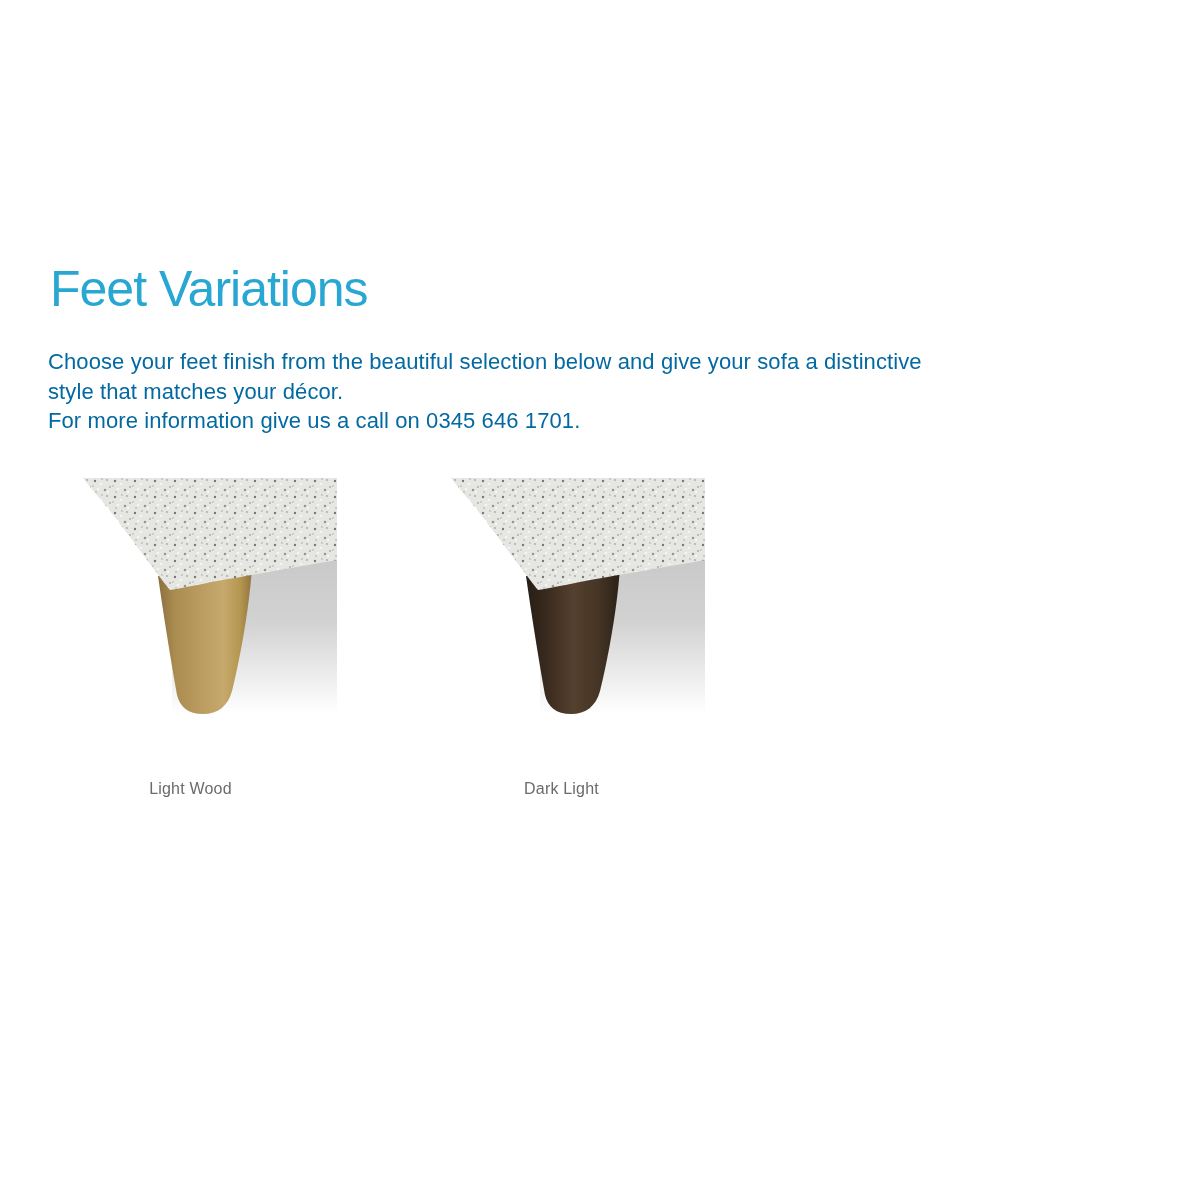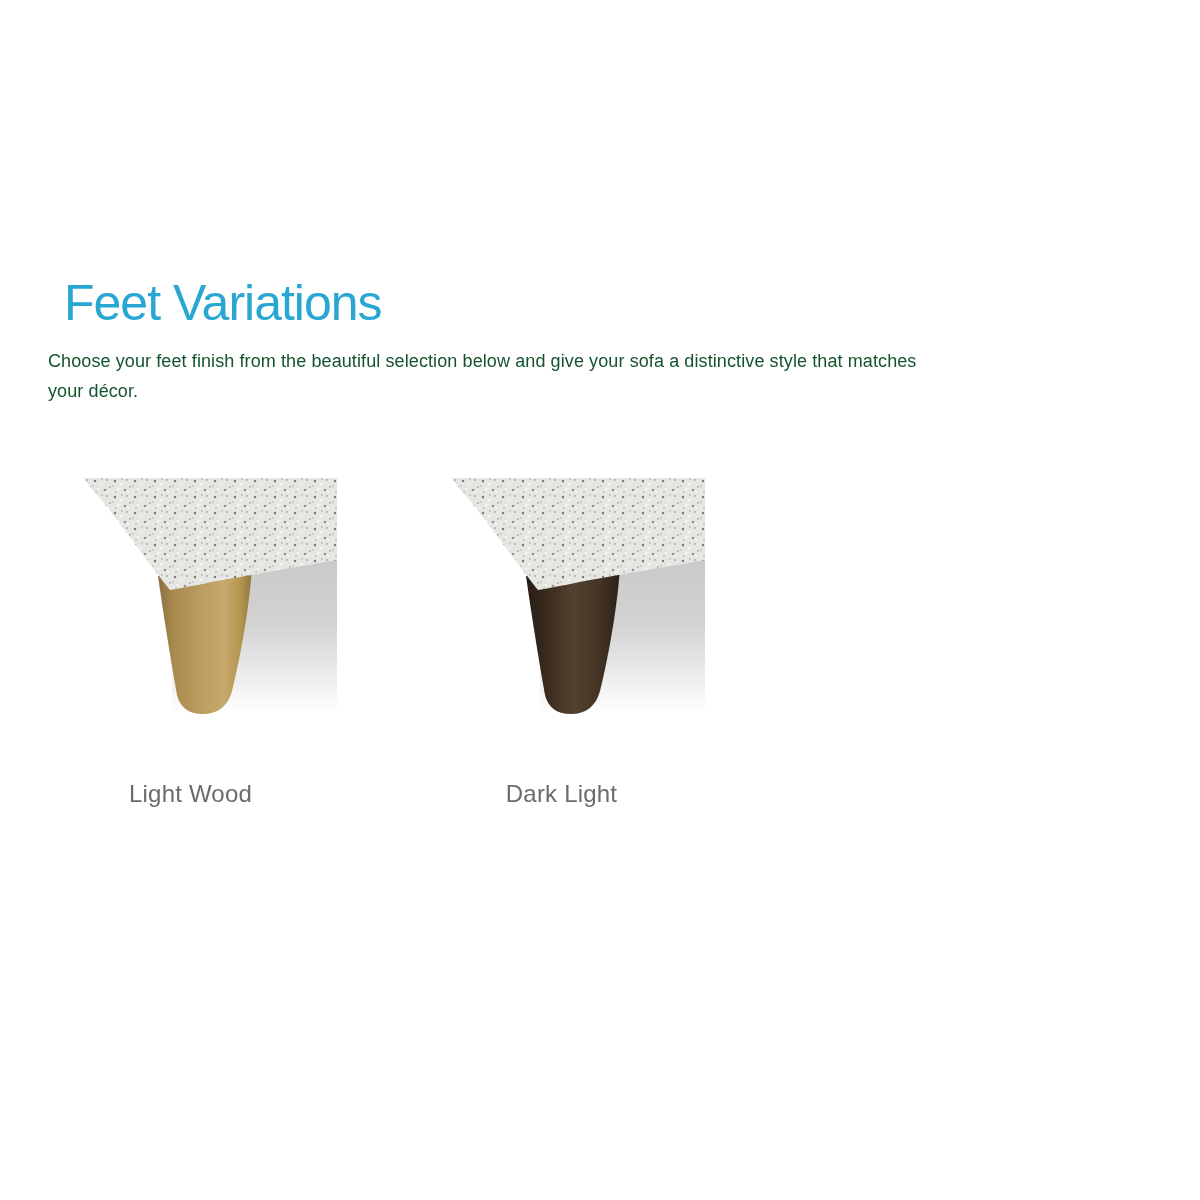--- a/index.html
+++ b/index.html
@@ -8,68 +8,68 @@
     width: 1200px;
     height: 1200px;
     background: #ffffff;
     overflow: hidden;
     font-family: "Liberation Sans", sans-serif;
   }
   .heading {
     position: absolute;
     left: 48px;
     top: 259px;
-    margin: 16px;
+    margin: 2px;
     font-size: 50px;
     font-weight: 400;
     letter-spacing: -1px;
     color: #29a7d3;
     line-height: 1.15;
   }
   .intro {
     position: absolute;
     left: 48px;
     top: 347px;
     width: 880px;
     margin: 0;
-    font-size: 18px;
+    font-size: 22px;
     line-height: 29.5px;
-    color: #14532d;
+    color: #0369a1;
     letter-spacing: 0.1px;
   }
   .photo {
     position: absolute;
     top: 478px;
     width: 265px;
     height: 290px;
     background: #ffffff;
   }
   .photo-1 { left: 72px; }
   .photo-2 { left: 440px; }
   .photo svg { display: block; width: 265px; height: 290px; }
   .caption {
     position: absolute;
     top: 780px;
     width: 265px;
     text-align: center;
-    font-size: 24px;
+    font-size: 16px;
     color: #6b6b6b;
     letter-spacing: 0.2px;
   }
   .caption-1 { left: 58px; }
   .caption-2 { left: 429px; }
 </style>
 </head>
 <body>
 
 <div class="page">
 
   <h1 class="heading">Feet Variations</h1>
 
-  <p class="intro"><span>Choose your feet finish from the beautiful selection below and give your sofa a distinctive style that matches your décor.</span><br></p>
+  <p class="intro"><span>Choose your feet finish from the beautiful selection below and give your sofa a distinctive style that matches your décor.</span><br><span>For more information give us a call on 0345 646 1701.</span></p>
 
   <div class="photo photo-1">
     <svg viewBox="0 0 265 290">
       <defs>
         <linearGradient id="shadow1" x1="0" y1="0" x2="0" y2="1">
           <stop offset="0" stop-color="#c8c8c8"></stop>
           <stop offset="0.45" stop-color="#d2d2d2"></stop>
           <stop offset="1" stop-color="#ffffff"></stop>
         </linearGradient>
         <linearGradient id="legLight" x1="0" y1="0" x2="1" y2="0">

